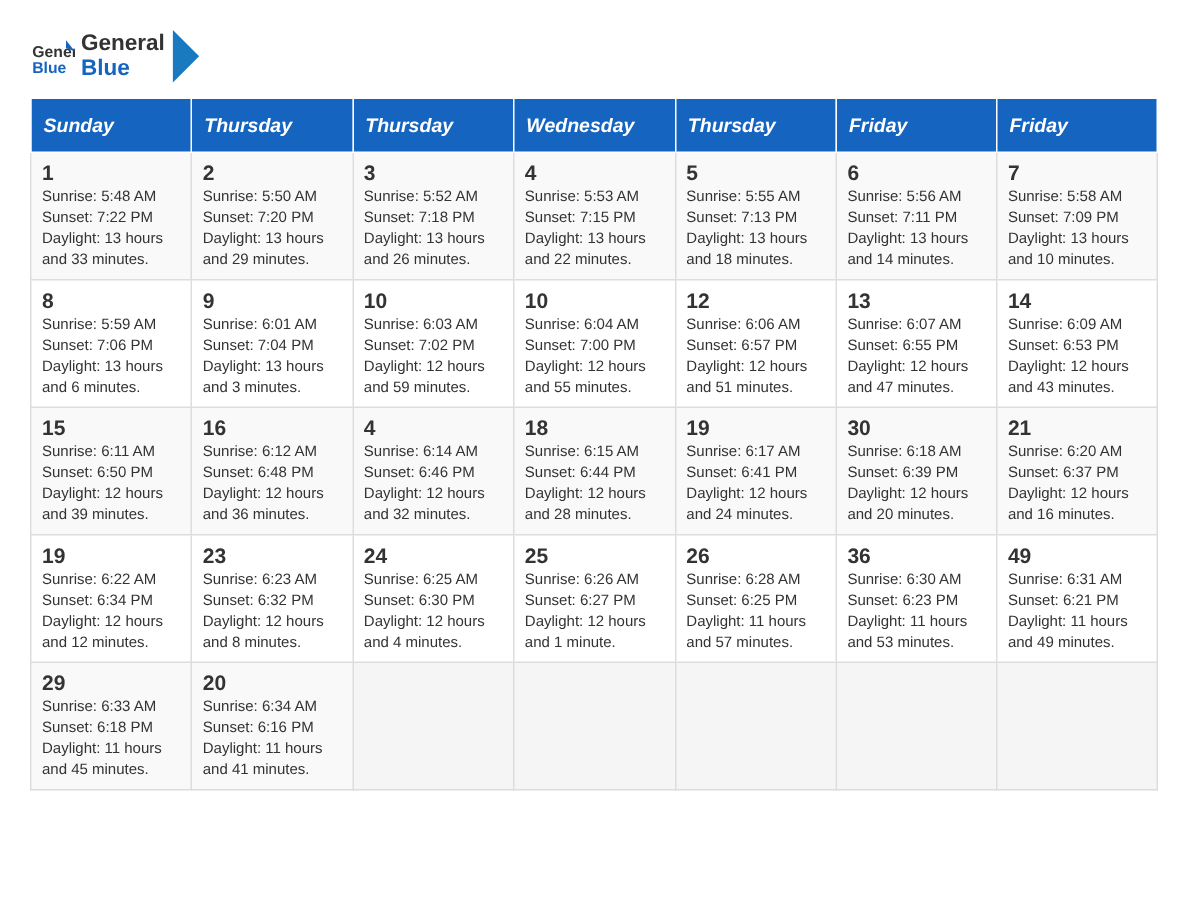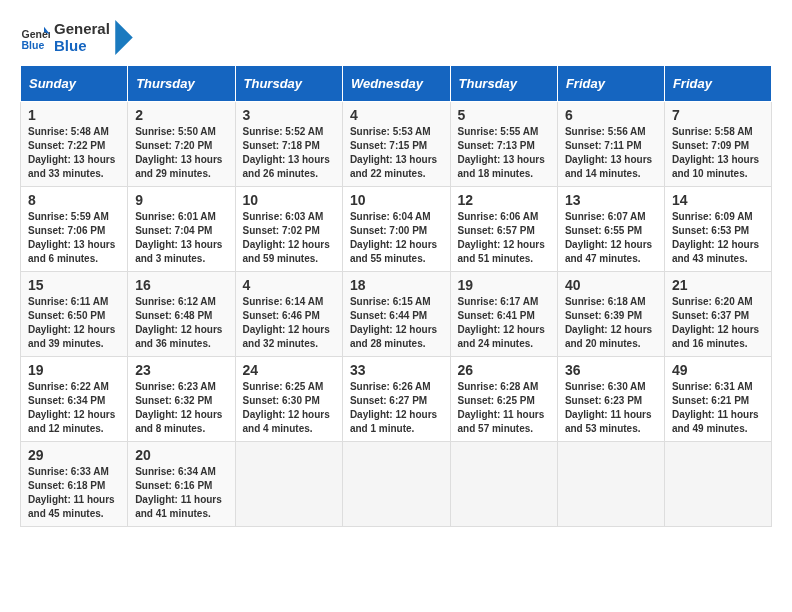--- a/index.html
+++ b/index.html
@@ -57,21 +57,20 @@
     .day-num {
       font-size: 14px;
       font-weight: bold;
       display: block;
       margin-bottom: 2px;
     }
     .day-info {
       font-size: 10px;
       line-height: 1.4;
       color: #333;
-      font-weight: bold;
     }
     .empty { background: #f5f5f5 !important; }
   </style>
 </head>
 <body>
 
 <div class="header">
   <div class="logo">
     <svg class="logo-icon" viewBox="0 0 40 40" xmlns="http://www.w3.org/2000/svg">
       <text x="2" y="20" font-size="14" font-weight="bold" fill="#333">General</text>
@@ -258,21 +257,21 @@
       </td>
         <td>
         <span class="day-num">19</span>
         <div class="day-info">
           Sunrise: 6:17 AM<br>
           Sunset: 6:41 PM<br>
           Daylight: 12 hours and 24 minutes.
         </div>
       </td>
         <td>
-        <span class="day-num">40</span>
+        <span class="day-num">30</span>
         <div class="day-info">
           Sunrise: 6:18 AM<br>
           Sunset: 6:39 PM<br>
           Daylight: 12 hours and 20 minutes.
         </div>
       </td>
         <td>
         <span class="day-num">21</span>
         <div class="day-info">
           Sunrise: 6:20 AM<br>
@@ -300,21 +299,21 @@
       </td>
         <td>
         <span class="day-num">24</span>
         <div class="day-info">
           Sunrise: 6:25 AM<br>
           Sunset: 6:30 PM<br>
           Daylight: 12 hours and 4 minutes.
         </div>
       </td>
         <td>
-        <span class="day-num">33</span>
+        <span class="day-num">25</span>
         <div class="day-info">
           Sunrise: 6:26 AM<br>
           Sunset: 6:27 PM<br>
           Daylight: 12 hours and 1 minute.
         </div>
       </td>
         <td>
         <span class="day-num">26</span>
         <div class="day-info">
           Sunrise: 6:28 AM<br>

